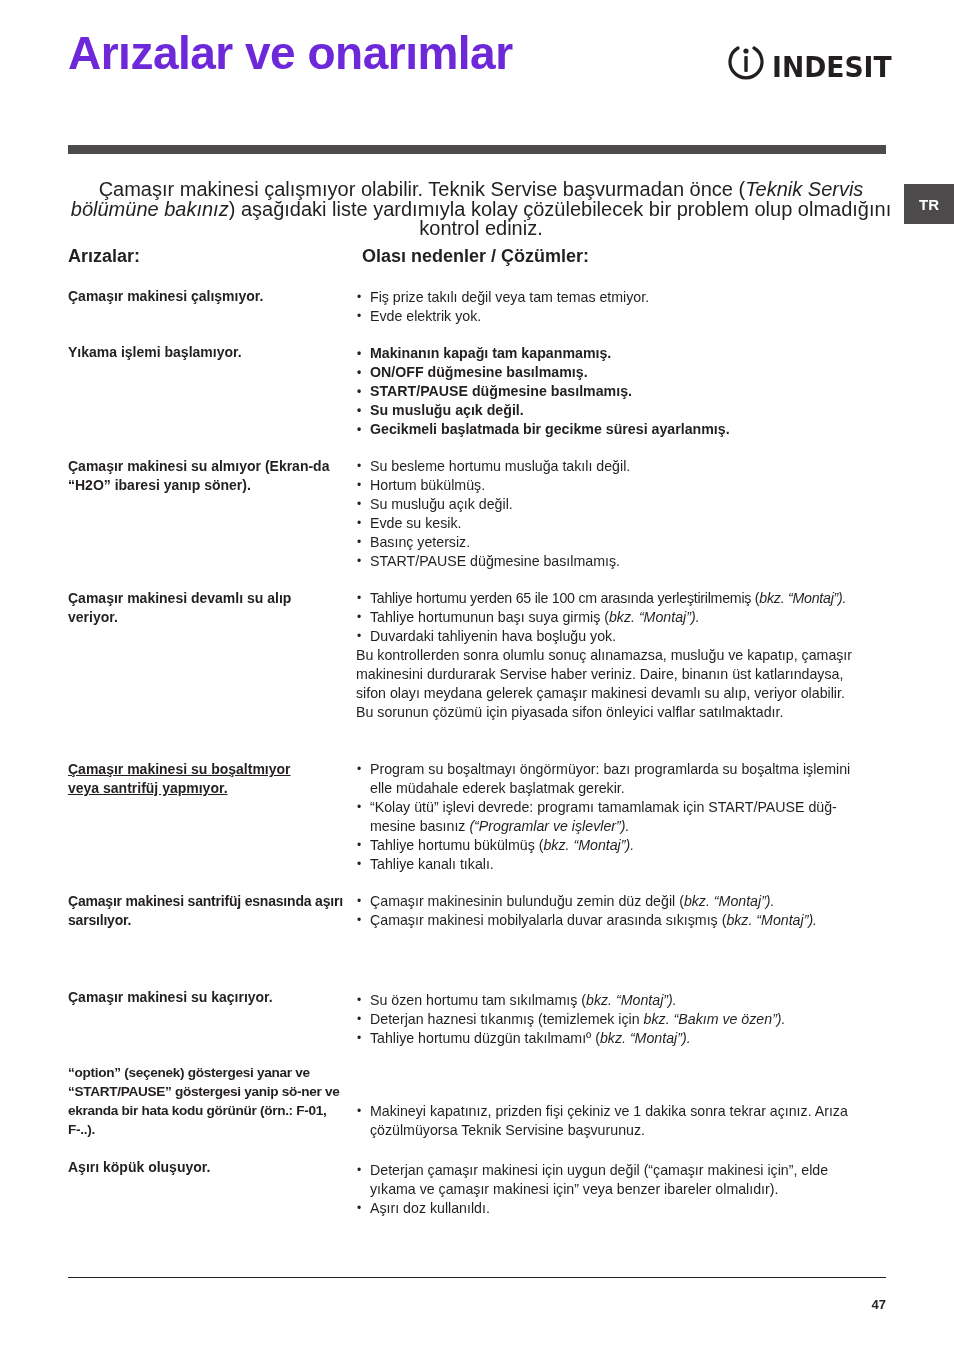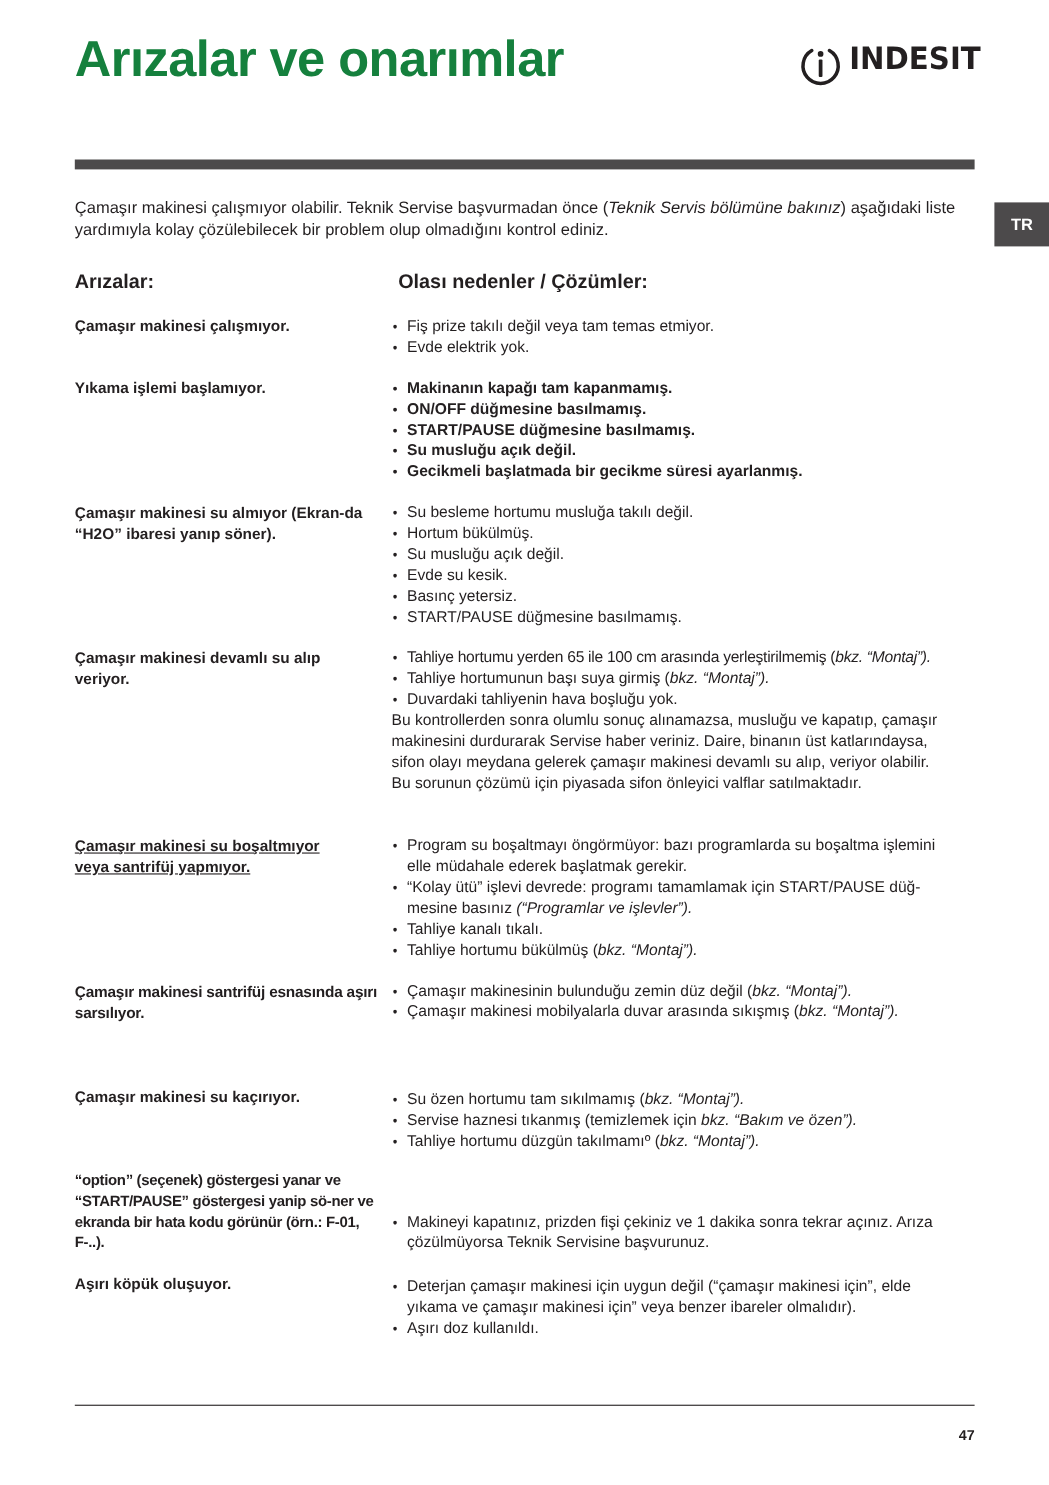--- a/index.html
+++ b/index.html
@@ -3,45 +3,45 @@
 <meta charset="utf-8">
 <style>
   html, body { margin: 0; padding: 0; background: #ffffff; }
   body {
     width: 954px; height: 1350px; position: relative; overflow: hidden;
     font-family: "Liberation Sans", sans-serif; color: #231f20;
   }
   .title {
     position: absolute; left: 68px; top: 30px;
     font-size: 46px; font-weight: bold; letter-spacing: -0.5px;
-    line-height: 1; margin: 0; color: #15803d;
+    line-height: 1; margin: 0; color: #6d28d9;
   }
   .logo {
     position: absolute; left: 726px; top: 40px; height: 42px;
-    display: flex; align-items: flex-start;
+    display: flex; align-items: flex-end;
   }
   .logo-mark { width: 40px; height: 40px; display: block; }
   .logo-text {
     font-size: 28px; font-weight: bold; letter-spacing: 0px;
     margin-left: 6px; line-height: 1; color: #231f20;
     font-family: "DejaVu Sans", sans-serif; transform: scaleX(0.95);
     transform-origin: left center;
   }
   .top-bar {
     position: absolute; left: 68px; top: 145px; width: 818px; height: 9px;
     background: #4c4a4b;
   }
   .lang-tab {
     position: absolute; left: 904px; top: 184px; width: 50px; height: 40px;
     background: #4c4a4b; color: #ffffff; font-weight: bold; font-size: 15px;
     display: flex; align-items: center; justify-content: center;
   }
   .intro {
     position: absolute; left: 68px; top: 180px; width: 826px;
-    font-size: 15px; line-height: 19.5px; margin: 0;
+    font-size: 20px; line-height: 19.5px; margin: 0; text-align: center;
   }
   .intro i { font-style: italic; }
   .col-head {
     position: absolute; top: 246px; font-size: 18px; font-weight: bold; margin: 0;
   }
   .col-head.left { left: 68px; }
   .col-head.right { left: 362px; }
 
   .row { position: absolute; left: 68px; width: 818px; }
   .problem {
@@ -141,42 +141,42 @@
   <p class="note" style="width:505px;">Bu kontrollerden sonra olumlu sonuç alınamazsa, musluğu ve kapatıp, çamaşır makinesini durdurarak Servise haber veriniz. Daire, binanın üst katlarındaysa, sifon olayı meydana gelerek çamaşır makinesi devamlı su alıp, veriyor olabilir. Bu sorunun çözümü için piyasada sifon önleyici valflar satılmaktadır.</p>
     </div>
 </div>
 
 <div class="row" style="top:760px;">
   <p class="problem" style="width:250px;text-decoration:underline;">Çamaşır makinesi su boşaltmıyor veya santrifüj yapmıyor.</p>
   <div class="causes" style="top:0px;">
       <ul style="width:520px;">
     <li><span>Program su boşaltmayı öngörmüyor: bazı programlarda su boşaltma işlemini elle müdahale ederek başlatmak gerekir.</span><i></i></li>
     <li><span>“Kolay ütü” işlevi devrede: programı tamamlamak için START/PAUSE düğ-mesine basınız </span><i>(“Programlar ve işlevler”).</i></li>
+    <li><span>Tahliye hortumu bükülmüş (</span><i>bkz. “Montaj”).</i></li>
     <li><span>Tahliye kanalı tıkalı.</span><i></i></li>
-    <li><span>Tahliye hortumu bükülmüş (</span><i>bkz. “Montaj”).</i></li>
   </ul>
     </div>
 </div>
 
 <div class="row" style="top:892px;">
   <p class="problem" style="width:282px;letter-spacing:-0.2px;">Çamaşır makinesi santrifüj esnasında aşırı sarsılıyor.</p>
   <div class="causes" style="top:0px;">
       <ul style="width:515px;">
     <li><span>Çamaşır makinesinin bulunduğu zemin düz değil (</span><i>bkz. “Montaj”).</i></li>
     <li><span>Çamaşır makinesi mobilyalarla duvar arasında sıkışmış (</span><i>bkz. “Montaj”).</i></li>
   </ul>
     </div>
 </div>
 
 <div class="row" style="top:988px;">
   <p class="problem">Çamaşır makinesi su kaçırıyor.</p>
   <div class="causes" style="top:3px;">
       <ul>
     <li><span>Su özen hortumu tam sıkılmamış (</span><i>bkz. “Montaj”).</i></li>
-    <li><span>Servise haznesi tıkanmış (temizlemek için </span><i>bkz. “Bakım ve özen”).</i></li>
+    <li><span>Deterjan haznesi tıkanmış (temizlemek için </span><i>bkz. “Bakım ve özen”).</i></li>
     <li><span>Tahliye hortumu düzgün takılmamıº (</span><i>bkz. “Montaj”).</i></li>
   </ul>
     </div>
 </div>
 
 <div class="row" style="top:1063px;">
   <p class="problem condensed" style="width:278px;">“option” (seçenek) göstergesi yanar ve “START/PAUSE” göstergesi yanip sö-ner ve ekranda bir hata kodu görünür (örn.: F-01, F-..).</p>
   <div class="causes" style="top:5px;">
       <ul style="width:510px;margin-top:34px;">
     <li><span>Makineyi kapatınız, prizden fişi çekiniz ve 1 dakika sonra tekrar açınız. Arıza çözülmüyorsa Teknik Servisine başvurunuz.</span><i></i></li>

